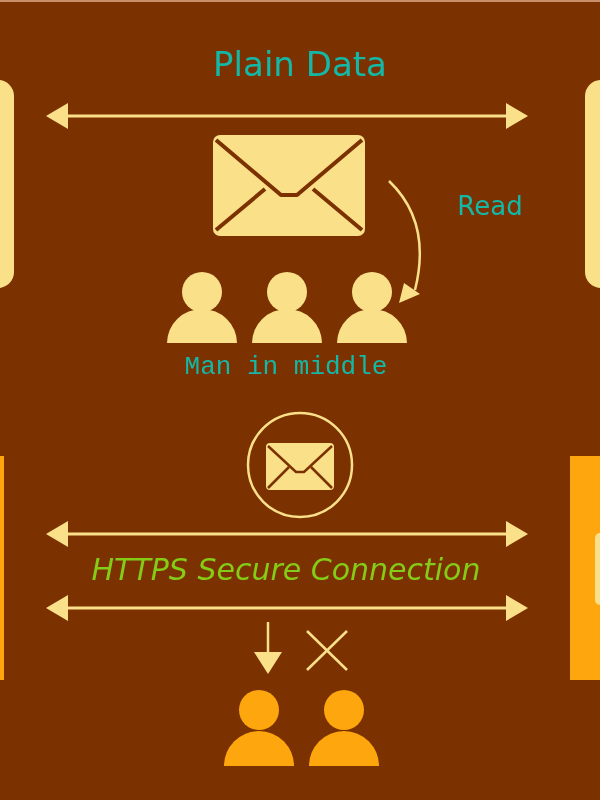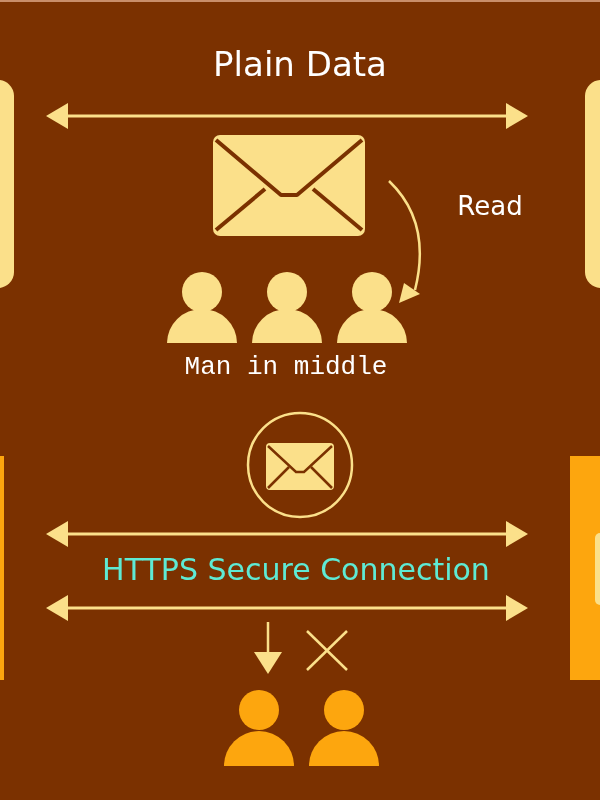--- a/index.html
+++ b/index.html
@@ -1,36 +1,36 @@
 <!DOCTYPE html>
 <html><head>
 <meta charset="utf-8">
 <style>
   html, body { margin:0; padding:0; }
   body { width:600px; height:800px; overflow:hidden; background:#7B3100; position:relative; font-family:"DejaVu Sans", sans-serif; }
   .topline { position:absolute; left:0; top:0; width:600px; height:2px; background:#C98E6A; }
   .abs { position:absolute; }
-  .label { position:absolute; color:#ffffff; white-space:nowrap; text-align:center; }
+  .label { position:absolute; color:#14b8a6; white-space:nowrap; text-align:center; }
   svg { position:absolute; left:0; top:0; overflow:visible; }
 </style>
 </head>
 <body>
 
 <div class="topline"></div>
 
 <div class="abs" style="left:-20px;top:80px;width:34px;height:208px;background:#FBE08A;border-radius:0 16px 16px 0;"></div>
 <div class="abs" style="left:585px;top:80px;width:40px;height:208px;background:#FBE08A;border-radius:16px 0 0 16px;"></div>
 <div class="abs" style="left:-10px;top:456px;width:14px;height:224px;background:#FDA60E;"></div>
 <div class="abs" style="left:570px;top:456px;width:40px;height:224px;background:#FDA60E;"></div>
 <div class="abs" style="left:595px;top:533px;width:10px;height:72px;background:#FBE08A;border-radius:5px;"></div>
 
 <div class="label" style="left:150px;top:44px;width:300px;font-size:34px;">Plain Data</div>
 <div class="label" style="left:440px;top:191px;width:100px;font-size:26px;">Read</div>
 <div class="label" style="left:136px;top:352px;width:300px;font-size:26px;font-family:Liberation Mono, monospace;">Man in middle</div>
-<div class="label" style="left:46px;top:552px;width:500px;font-size:30px;color:#5eead4;">HTTPS Secure Connection</div>
+<div class="label" style="left:36px;top:552px;width:500px;font-size:30px;color:#84cc16;font-style:italic;">HTTPS Secure Connection</div>
 
 <svg width="600" height="800">
 
   <g fill="#FBE08A" stroke="#FBE08A">
     <line x1="62" y1="116" x2="512" y2="116" stroke-width="3"></line>
     <polygon points="46,116 68,103 68,129" stroke="none"></polygon>
     <polygon points="528,116 506,103 506,129" stroke="none"></polygon>
   </g>
 
   <g>

